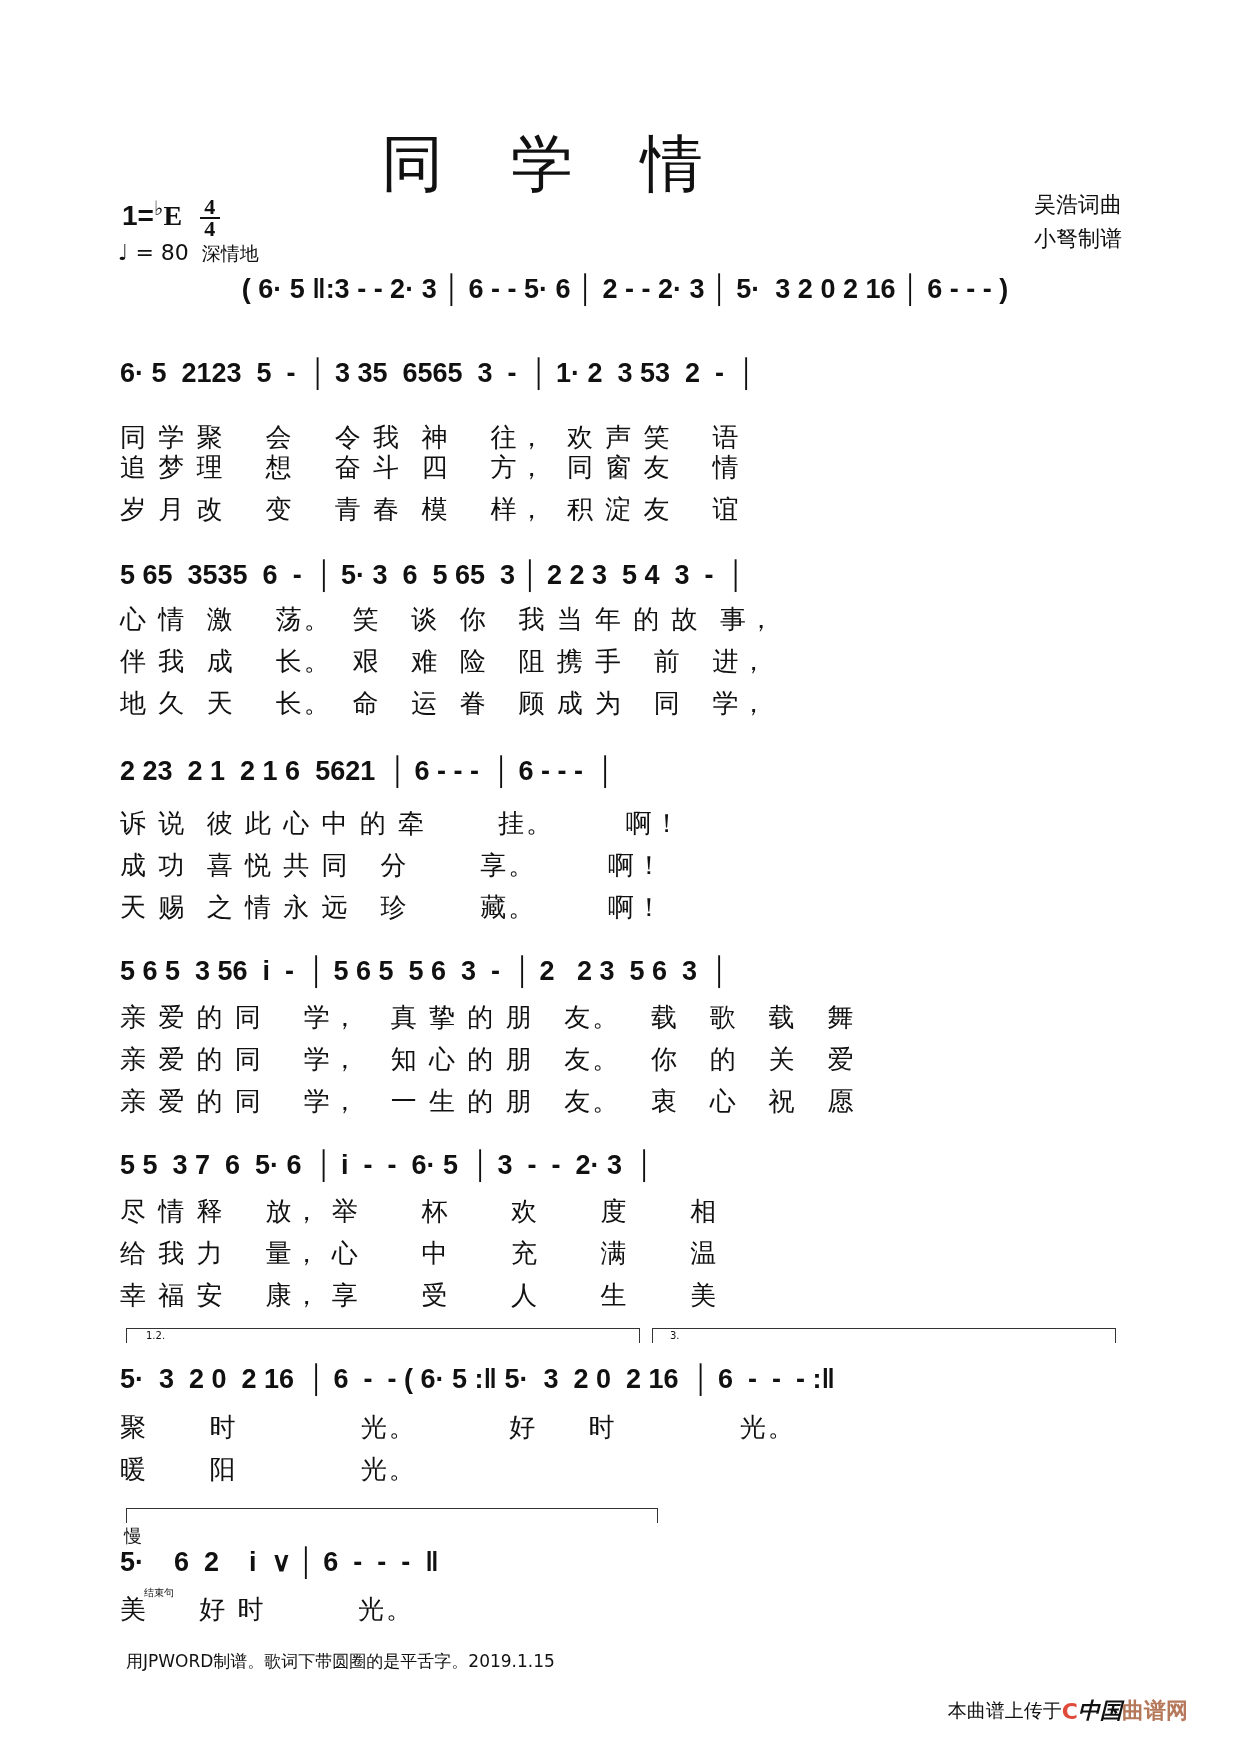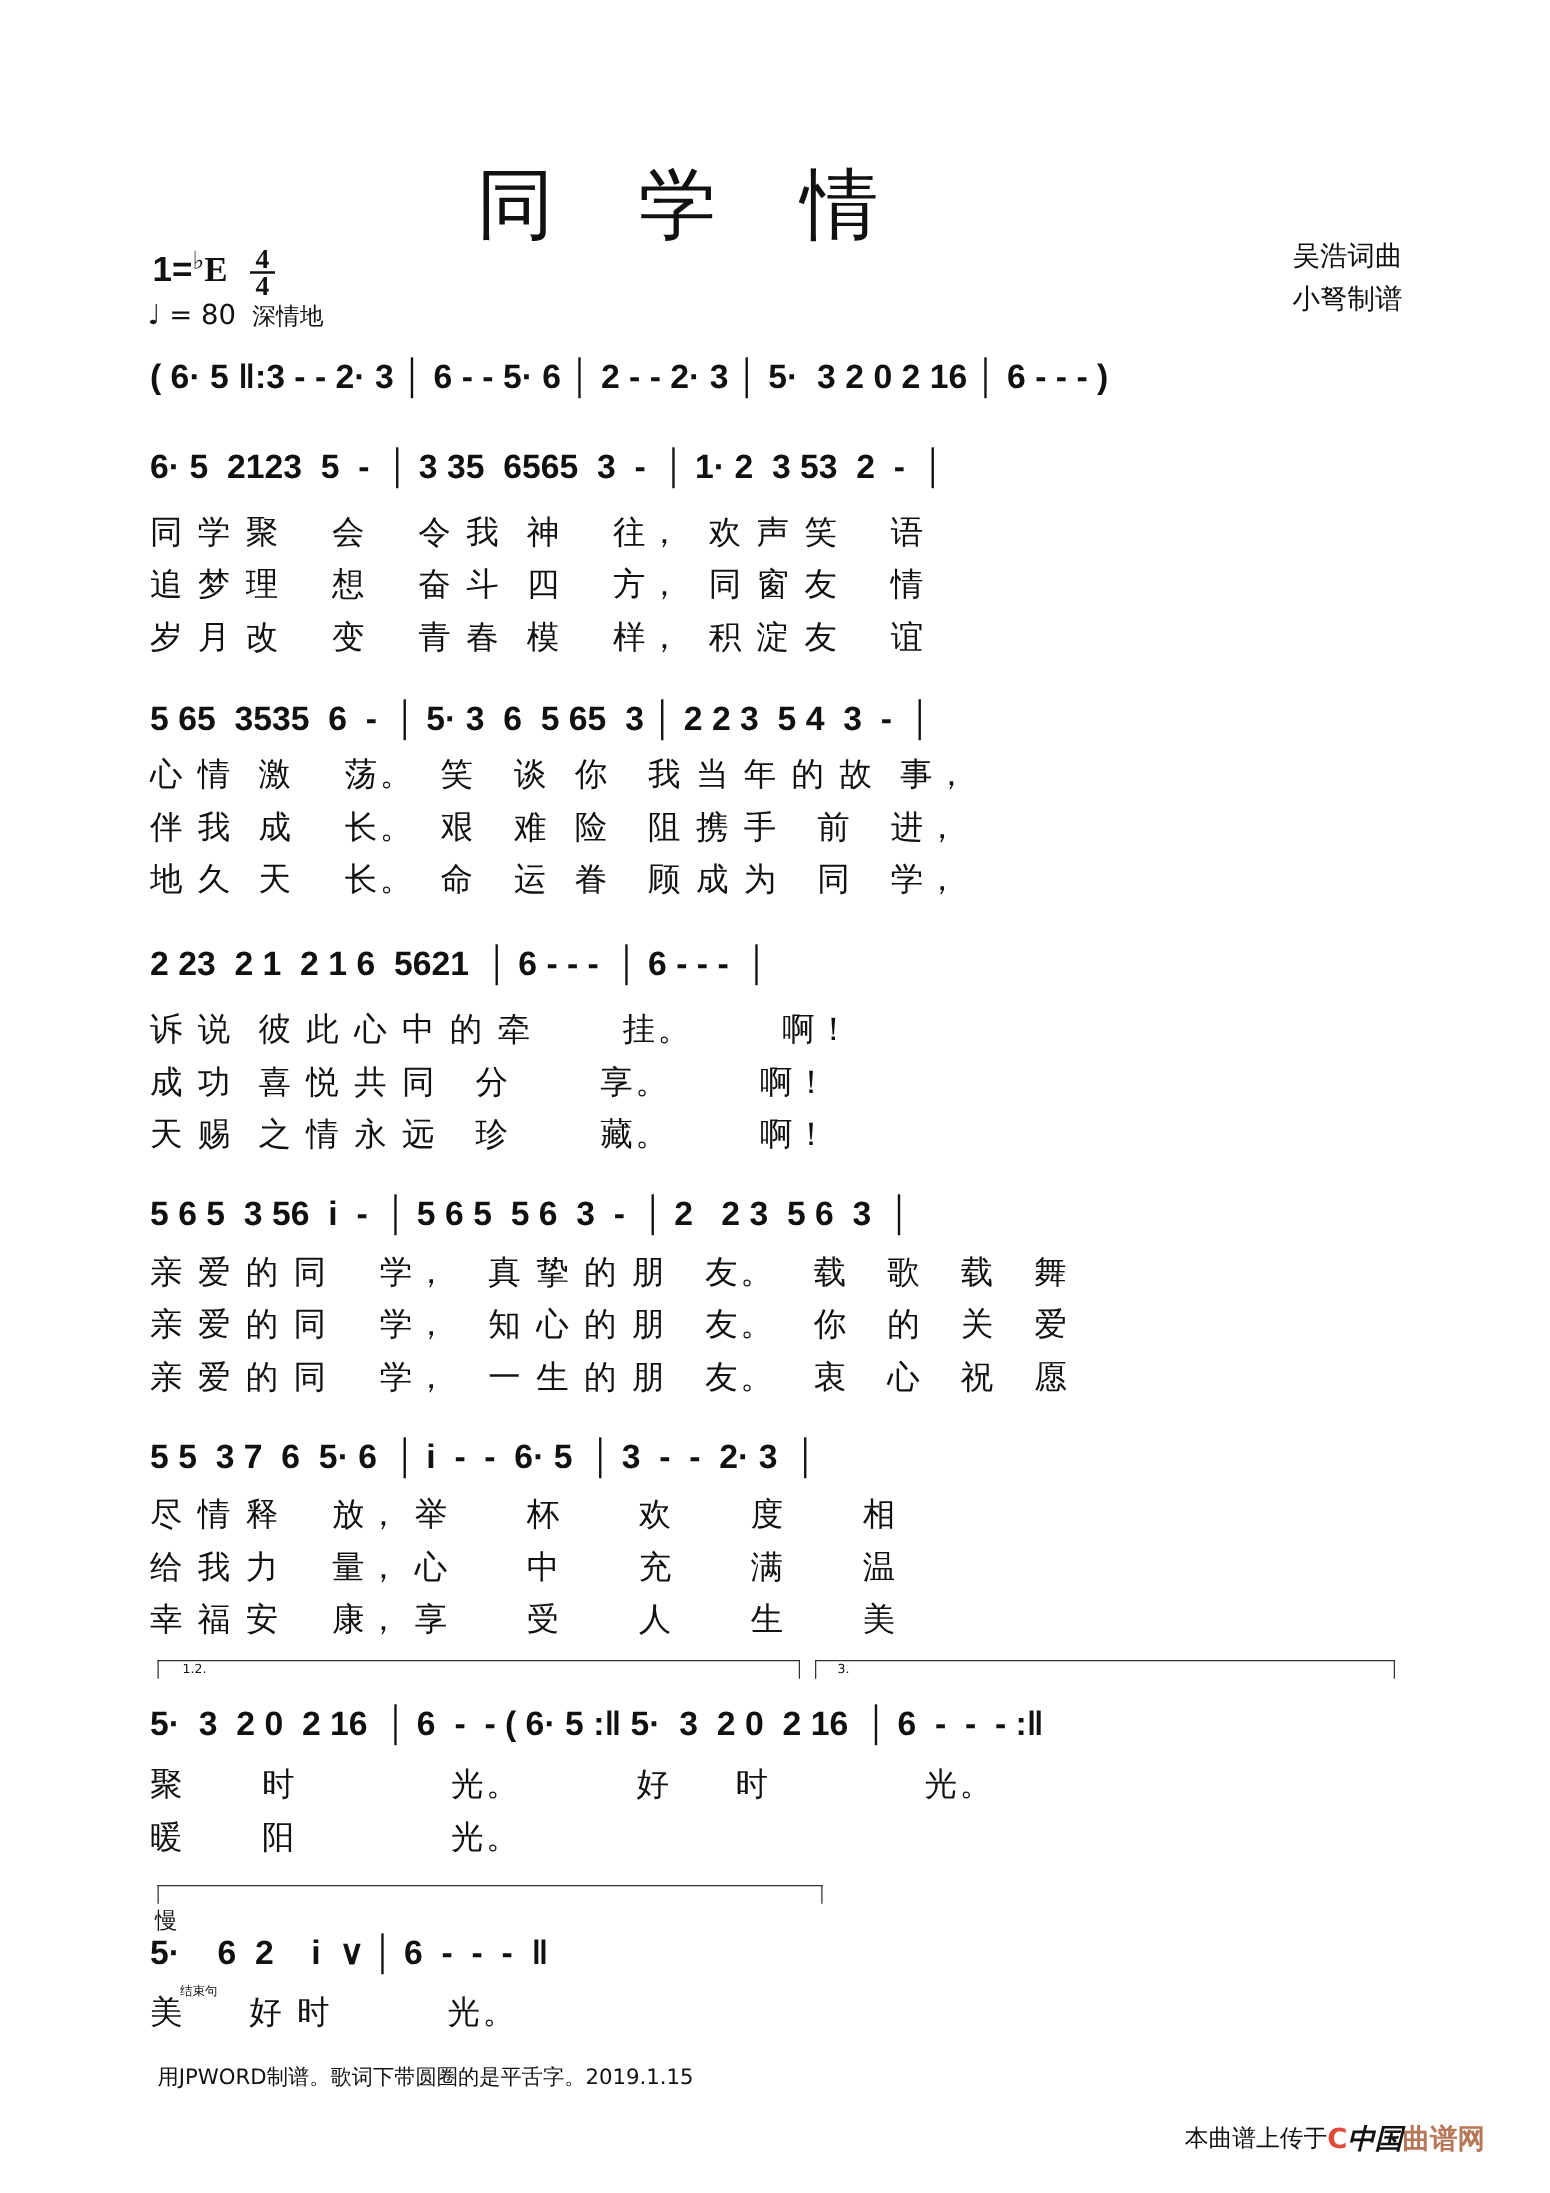--- a/index.html
+++ b/index.html
@@ -46,24 +46,24 @@
   <span>♩</span>
   <span>= 80</span>
   <span class="mood">深情地</span>
 </div>
 
 <div class="abs credits">
   <div>吴浩词曲</div>
   <div>小弩制谱</div>
 </div>
 
-<div class="abs row notes" style="top:286px;">( 6· 5 ‖:3 - - 2· 3 │ 6 - - 5· 6 │ 2 - - 2· 3 │ 5·  3 2 0 2 16 │ 6 - - - )</div>
+<div class="abs row notes" style="top:274px;text-align:center;">( 6· 5 ‖:3 - - 2· 3 │ 6 - - 5· 6 │ 2 - - 2· 3 │ 5·  3 2 0 2 16 │ 6 - - - )</div>
 
 <div class="abs row notes" style="top:358px;">6· 5  2123  5  -  │ 3 35  6565  3  -  │ 1· 2  3 53  2  -  │</div>
-<div class="abs lyric" style="left:120px;top:408px;">同 学 聚    会    令 我  神    往，  欢 声 笑    语</div>
+<div class="abs lyric" style="left:120px;top:420px;">同 学 聚    会    令 我  神    往，  欢 声 笑    语</div>
 <div class="abs lyric" style="left:120px;top:450px;">追 梦 理    想    奋 斗  四    方，  同 窗 友    情</div>
 <div class="abs lyric" style="left:120px;top:492px;">岁 月 改    变    青 春  模    样，  积 淀 友    谊</div>
 
 <div class="abs row notes" style="top:560px;">5 65  3535  6  -  │ 5· 3  6  5 65  3 │ 2 2 3  5 4  3  -  │</div>
 <div class="abs lyric" style="left:120px;top:602px;">心 情  激    荡。  笑   谈  你   我 当 年 的 故  事，</div>
 <div class="abs lyric" style="left:120px;top:644px;">伴 我  成    长。  艰   难  险   阻 携 手   前   进，</div>
 <div class="abs lyric" style="left:120px;top:686px;">地 久  天    长。  命   运  眷   顾 成 为   同   学，</div>
 
 <div class="abs row notes" style="top:756px;">2 23  2 1  2 1 6  5621  │ 6 - - -  │ 6 - - -  │</div>
 <div class="abs lyric" style="left:120px;top:806px;">诉 说  彼 此 心 中 的 牵       挂。       啊！</div>

